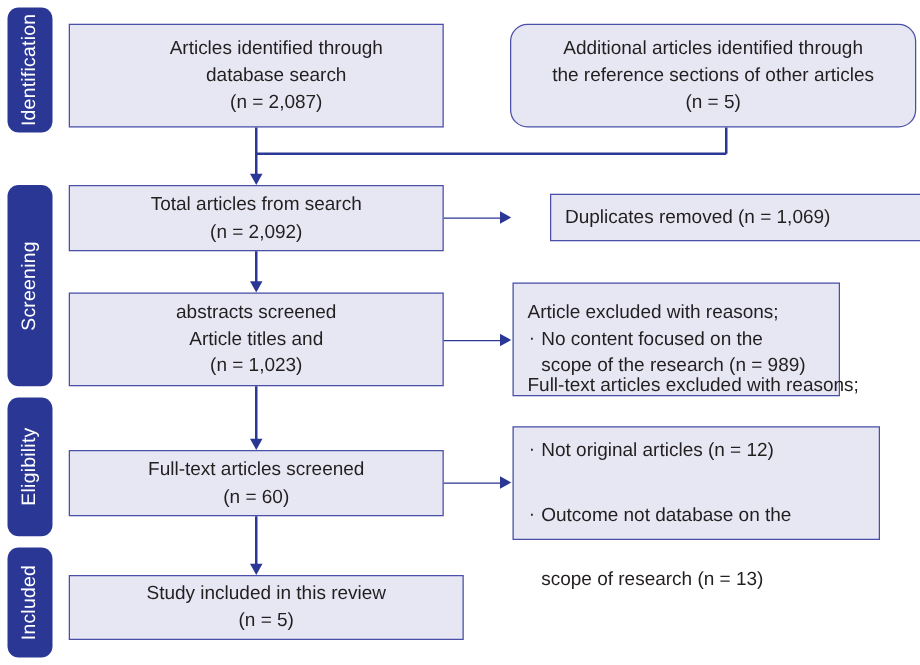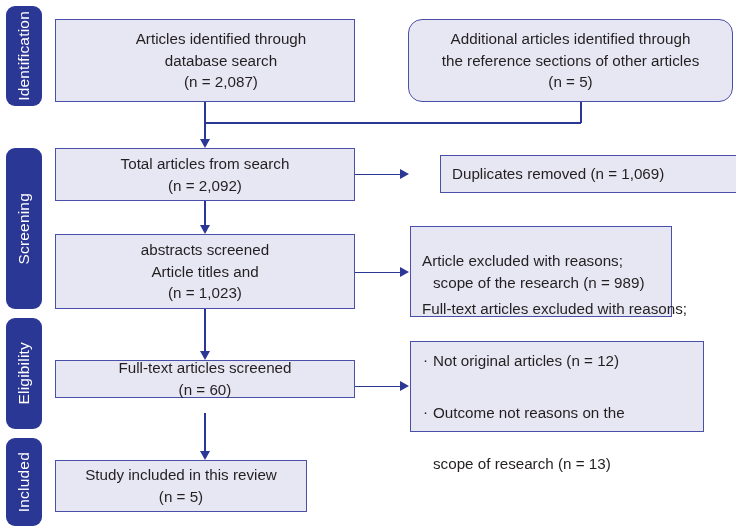--- a/index.html
+++ b/index.html
@@ -167,42 +167,43 @@
     <div class="line">abstracts screened</div>
     <div class="line">Article titles and</div>
     <div class="line">(n = 1,023)</div>
   </div>
 
   <div class="hline" style="left:355px; top:271.5px; width:48px;"></div>
   <div class="arrow-right" style="left:400px; top:267px;"></div>
 
   <div class="box left-align" style="left:410px; top:226px; width:262px; height:91px;">
     <div class="line">Article excluded with reasons;</div>
+    <div class="line bullet">No content focused on the</div>
     <div class="line cont">scope of the research (n = 989)</div>
   </div>
 
   <div class="vline" style="left:204px; top:309px; height:44px;"></div>
   <div class="arrow-down" style="left:199.5px; top:351px;"></div>
 
-  <div class="box center" style="left:55px; top:360px; width:300px; height:38px;">
+  <div class="box center" style="left:55px; top:360px; width:300px; height:53px;">
     <div class="line">Full-text articles screened</div>
     <div class="line">(n = 60)</div>
   </div>
 
   <div class="hline" style="left:355px; top:385.5px; width:48px;"></div>
   <div class="arrow-right" style="left:400px; top:381px;"></div>
 
   <div class="box left-align" style="left:410px; top:341px; width:294px; height:91px;gap:30px;">
     <div class="line">Full-text articles excluded with reasons;</div>
     <div class="line bullet">Not original articles (n = 12)</div>
-    <div class="line bullet">Outcome not reasons on the</div>
+    <div class="line bullet">Outcome not database on the</div>
     <div class="line cont">scope of research (n = 13)</div>
   </div>
 
   <div class="vline" style="left:204px; top:413px; height:40px;"></div>
   <div class="arrow-down" style="left:199.5px; top:451px;"></div>
 
-  <div class="box center" style="left:55px; top:460px; width:252px; height:52px;">
+  <div class="box center" style="left:55px; top:460px; width:316px; height:52px;">
     <div class="line">Study included in this review</div>
     <div class="line">(n = 5)</div>
   </div>
 
 </div>
 
 </body></html>

